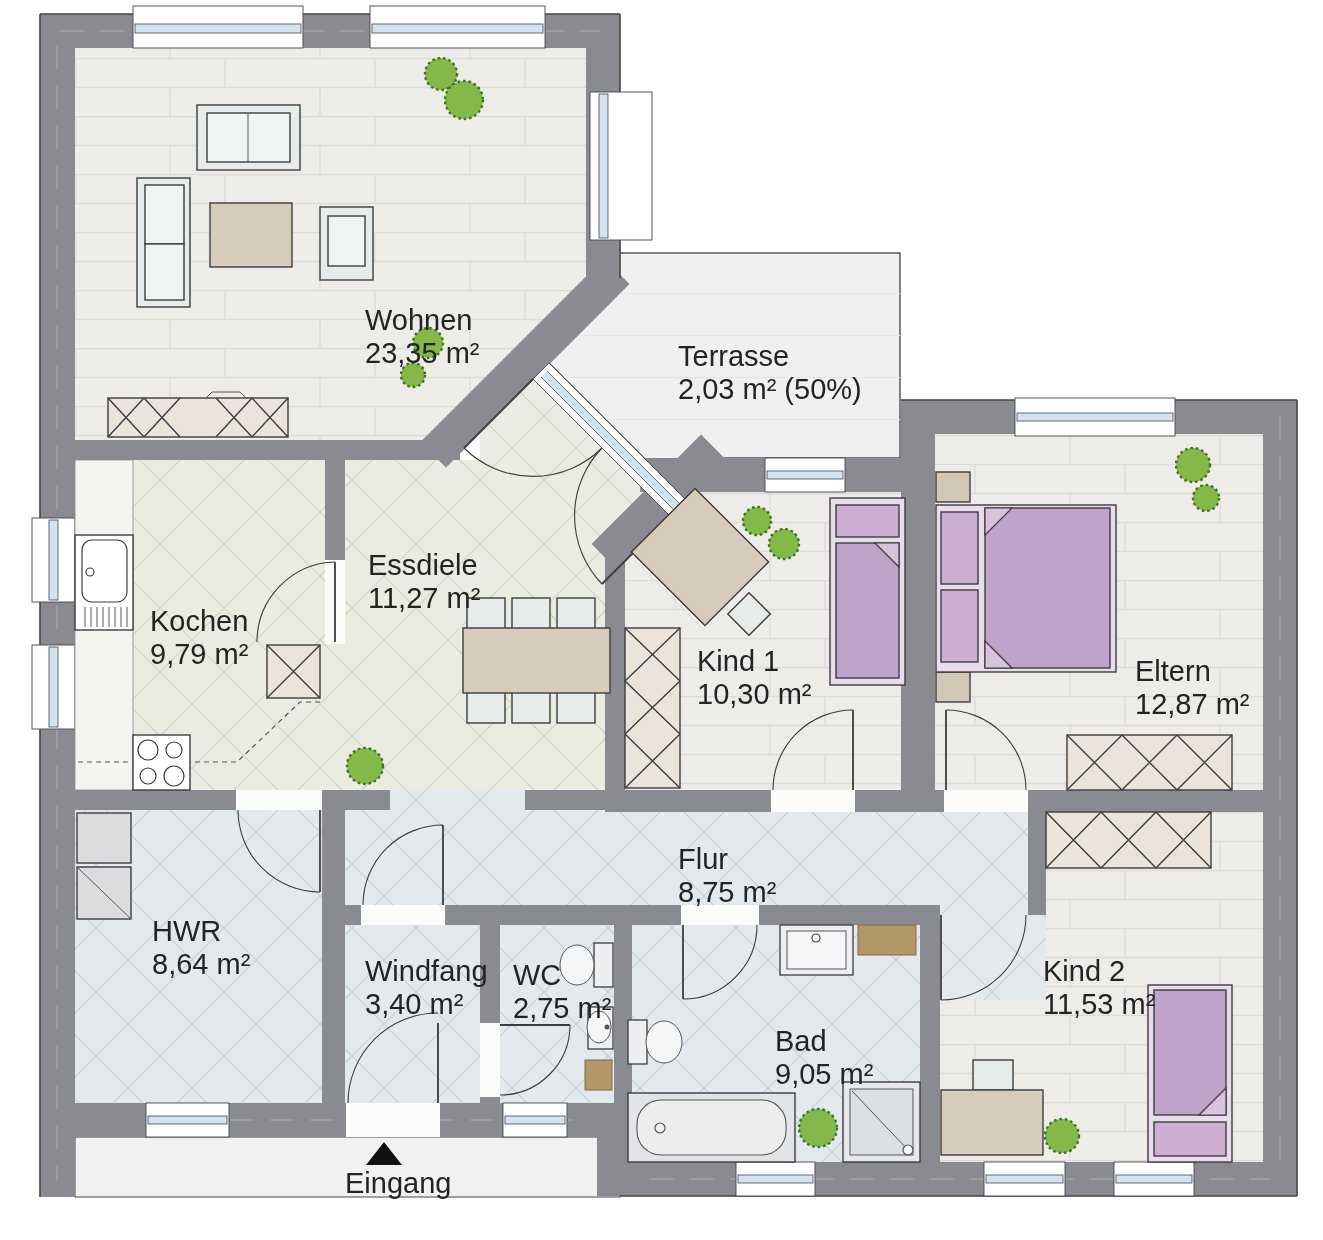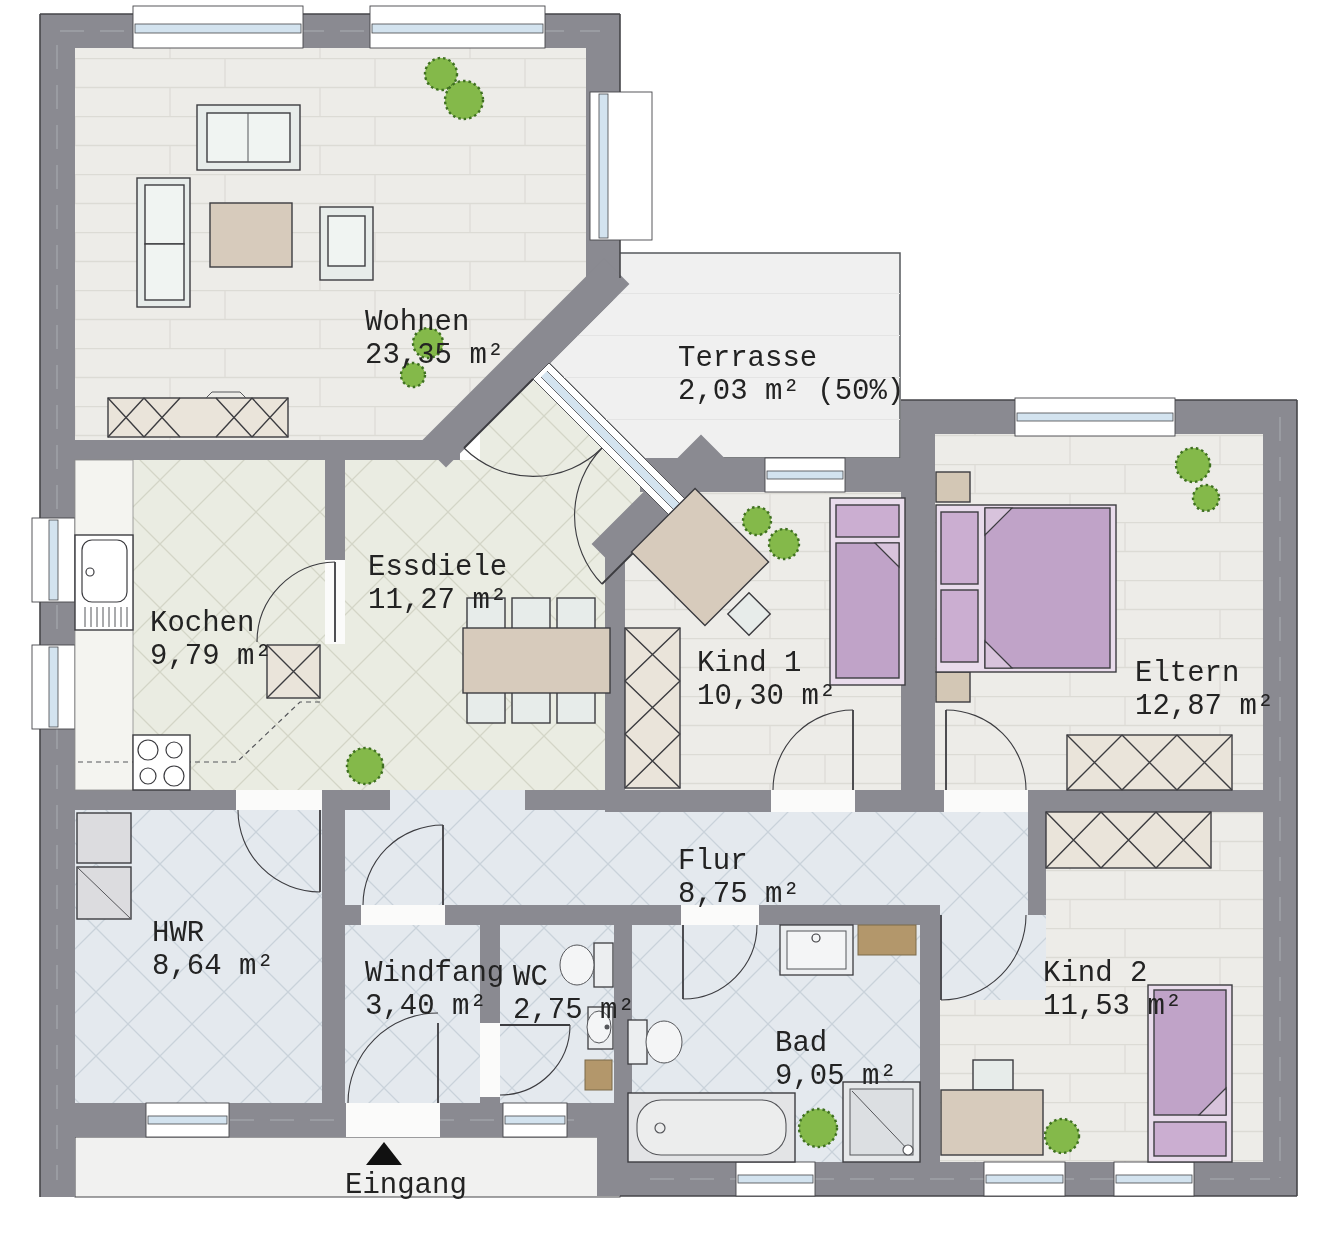--- a/index.html
+++ b/index.html
@@ -1,16 +1,16 @@
 <!DOCTYPE html>
 <html style="--c-wall: #8a8a91; --c-floor_wood: #edece8; --c-floor_tile_green: #eaece2; --c-floor_tile_blue: #e4e9ee; --c-terrace: #f0f0f0; --c-bed: #c0a3c8; --c-bed_frame: #e9dcec; --c-furniture_beige: #d7cbbc; --c-wardrobe: #eae4da; --c-seat: #e7ecea; --c-plant: #84b94a; --c-accent_brown: #b3976b; --c-glass: #d3e3ef; --c-outline: #3c3c40;"><head>
 <meta charset="utf-8">
 <style>
   html,body{margin:0;padding:0;background:#ffffff;}
-  .stage{width:1323px;height:1240px;position:relative;font-family:Liberation Mono, monospace;}
+  .stage{width:1323px;height:1240px;position:relative;font-family:Liberation Sans, sans-serif;}
   svg{display:block;}
   .wall{fill:var(--c-wall);}
   .wallline{stroke:var(--c-wall);stroke-linecap:square;}
   .hatch{stroke:#9fa1a8;stroke-width:2;stroke-dasharray:24 16;opacity:.75;}
   .edge{stroke:#46464a;stroke-width:1.6;fill:none;}
   .win-frame{fill:#ffffff;stroke:#46464a;stroke-width:0.9;}
   .win-glass{fill:var(--c-glass);stroke:#46464a;stroke-width:0.8;}
   .door-open{fill:#fbfbfa;}
   .door-leaf{stroke:#3c3c40;stroke-width:1.8;}
   .door-arc{stroke:#3c3c40;stroke-width:1.1;fill:none;}

